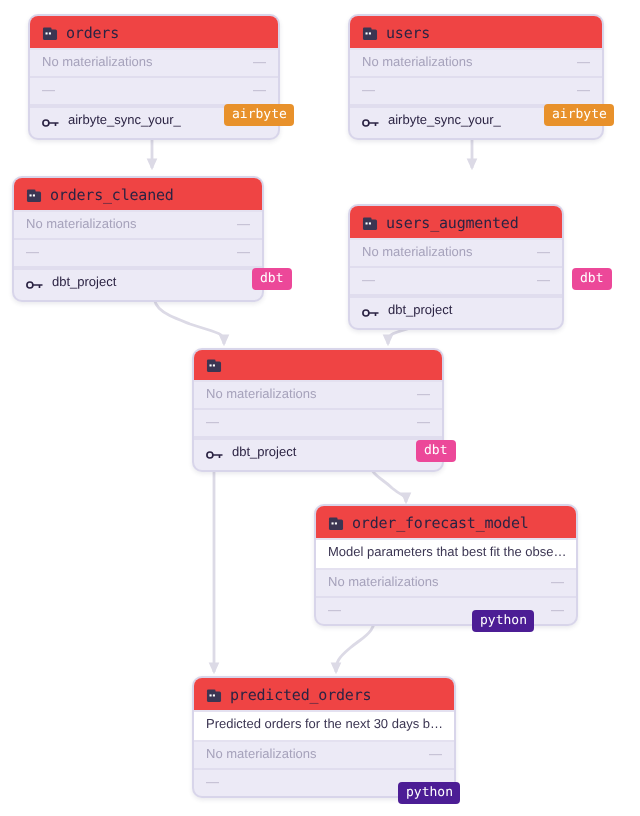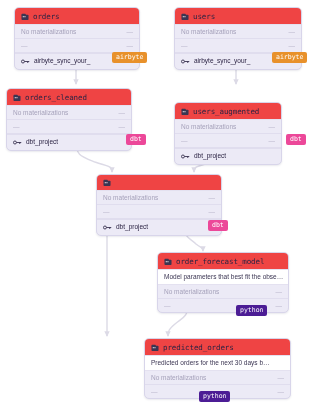--- a/index.html
+++ b/index.html
@@ -312,21 +312,21 @@
       <span class="row-label">No materializations</span>
       <span class="row-dash">—</span>
     </div>
     <div class="node-row last">
       <span class="row-dash">—</span>
       <span class="row-dash">—</span>
     </div>
   </div>
   <div class="tag tag-python" style="left:236px; top:305px;">python</div>
 
-  <div class="node" style="left:96px; top:338px; width:147px;margin-left:48px;">
+  <div class="node" style="left:96px; top:338px; width:132px;">
     <div class="node-header">
       <svg class="asset-icon" viewBox="0 0 10 10">
         <rect x="0.6" y="2.2" width="8.8" height="6.6" rx="1" fill="#3b3552"></rect>
         <rect x="0.6" y="1.0" width="5.4" height="2.2" rx="0.8" fill="#3b3552"></rect>
         <rect x="2.2" y="4.0" width="1.3" height="1.3" fill="#ffffff"></rect>
         <rect x="4.3" y="4.0" width="1.3" height="1.3" fill="#ffffff"></rect>
       </svg>
       <span class="node-title">predicted_orders</span>
     </div>
     <div class="node-desc">Predicted orders for the next 30 days b…</div>

